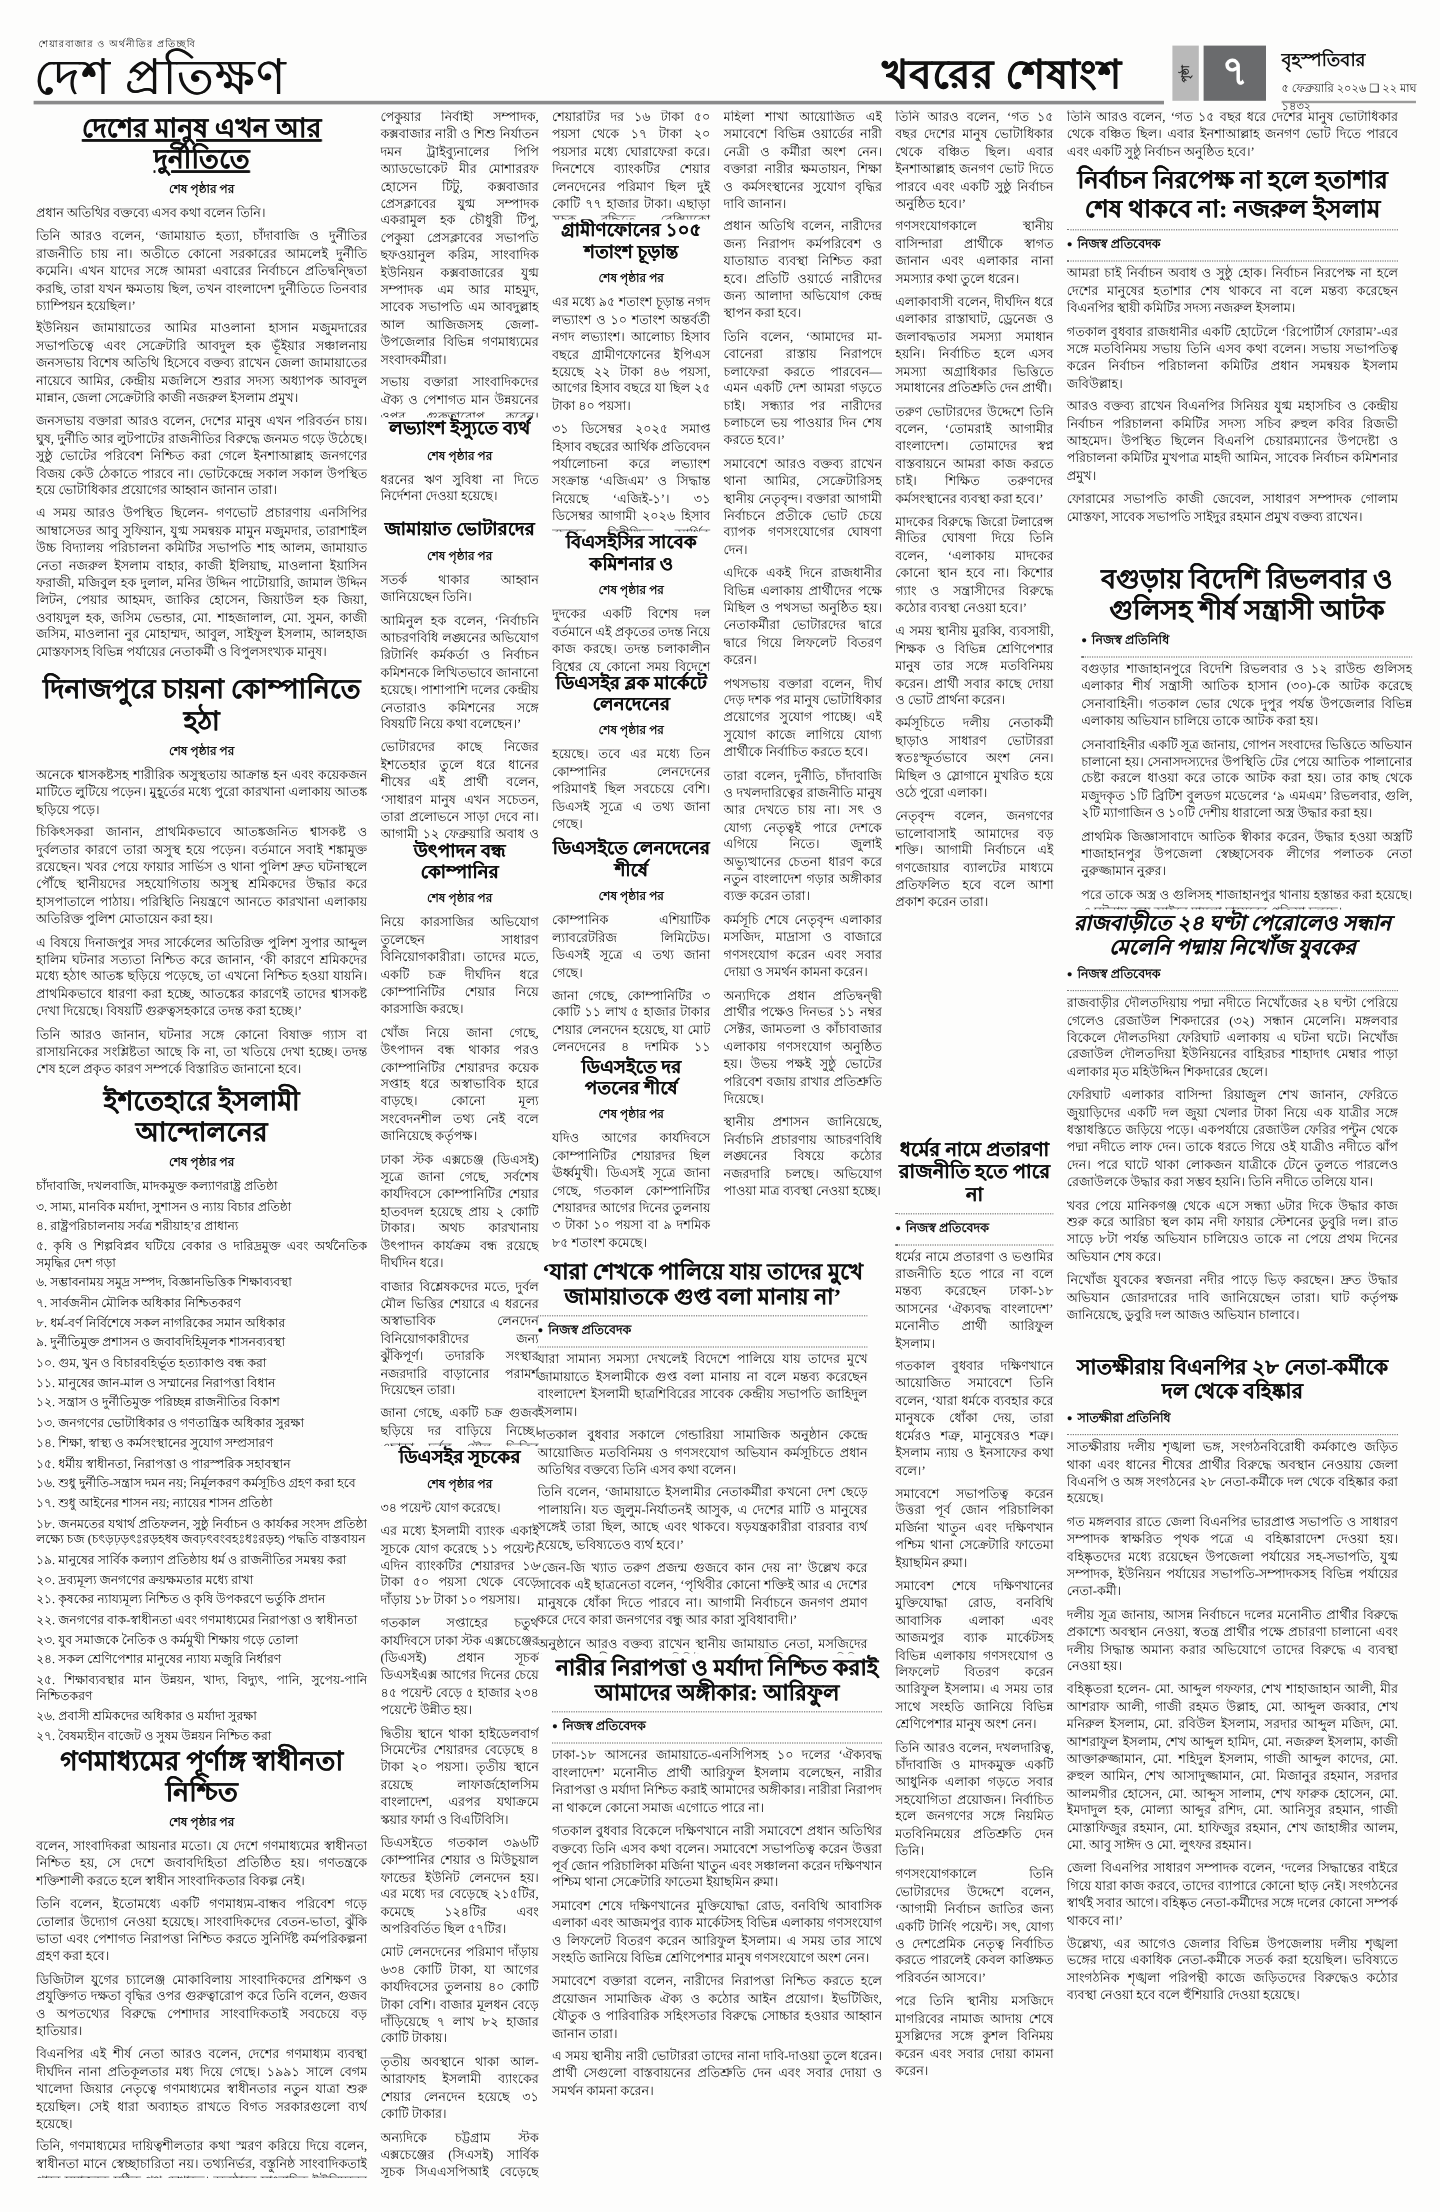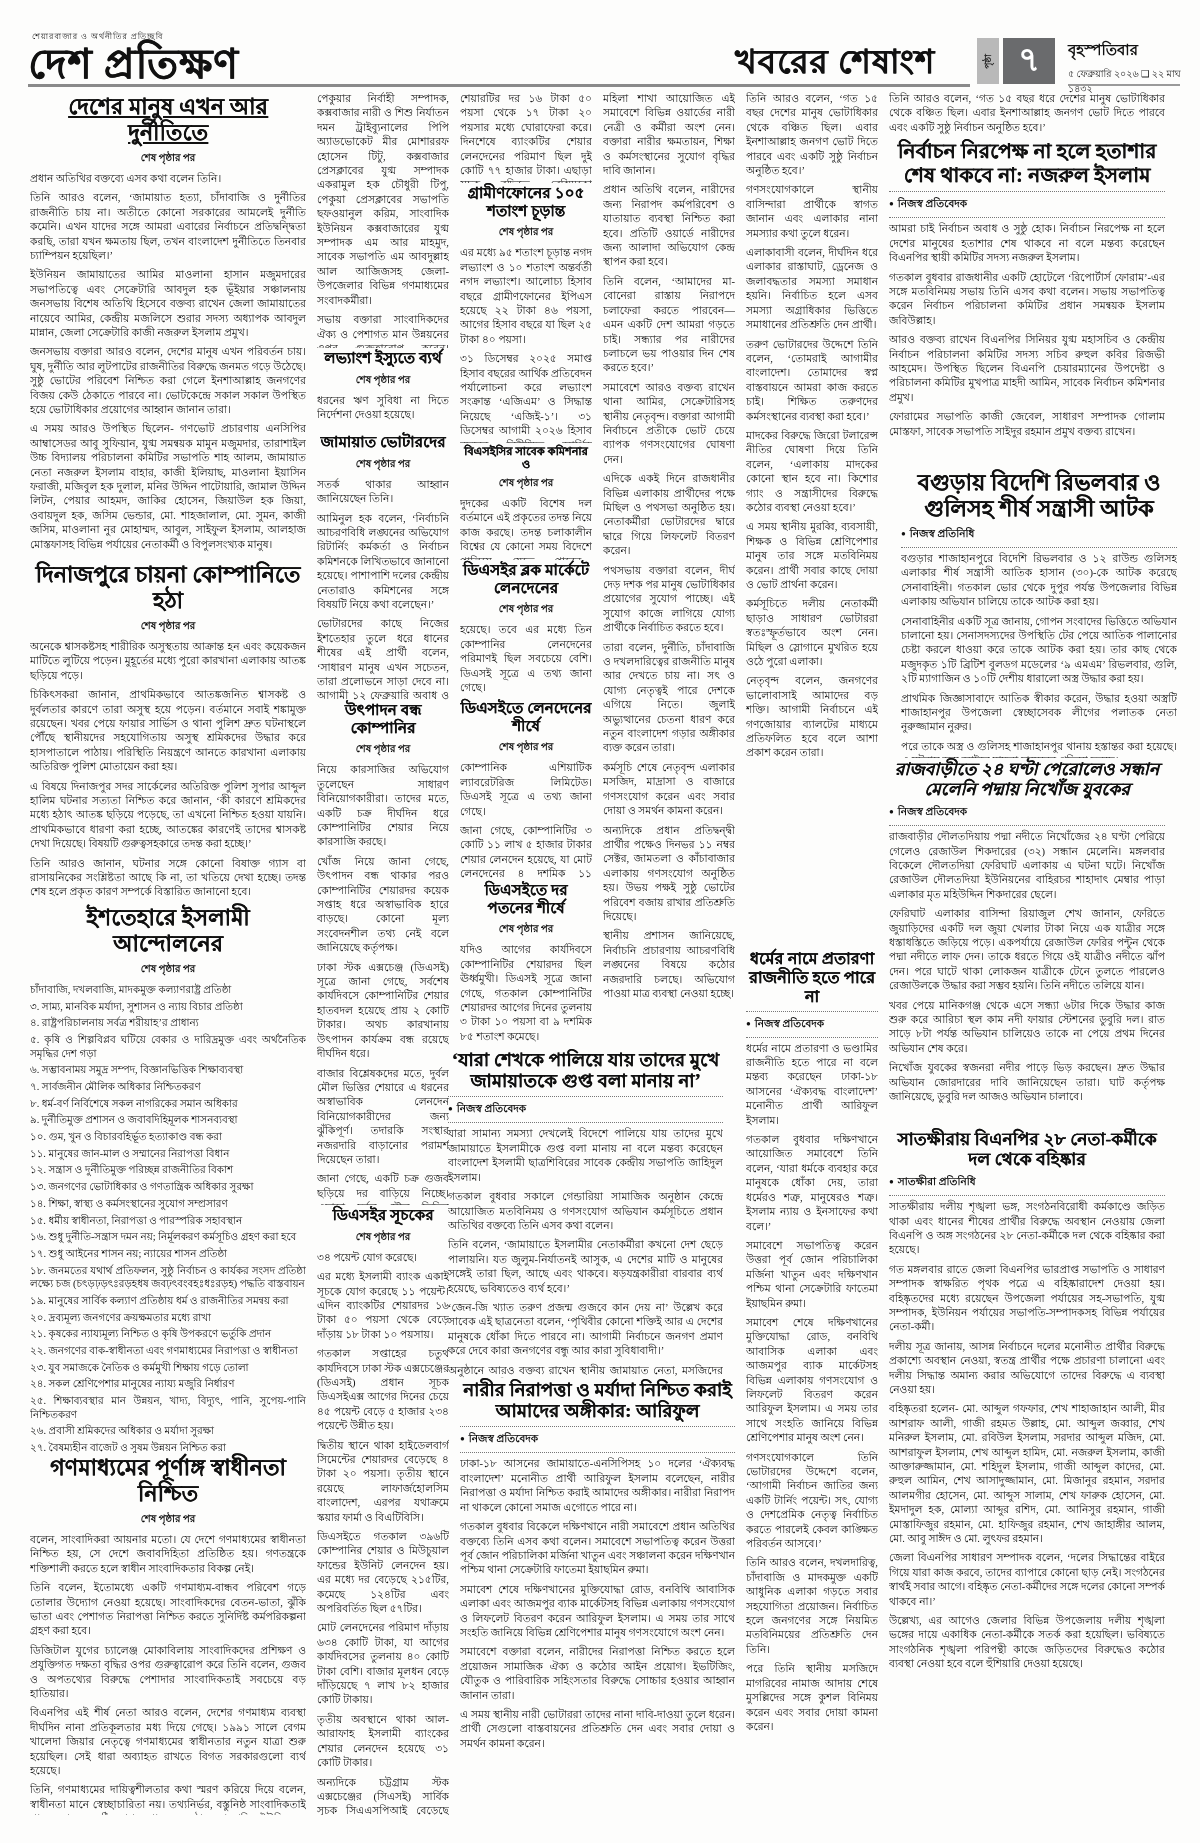--- a/index.html
+++ b/index.html
@@ -2,21 +2,21 @@
 <html><head>
 <meta charset="utf-8">
 <style>
   html,body{margin:0;padding:0;}
   body{width:1200px;height:1843px;background:#fdfdfc;position:relative;
        font-family:"Liberation Serif","DejaVu Serif",serif;color:#111;}
   #paper{position:absolute;inset:0;}
   
   .masthead{position:absolute;left:28px;top:30px;width:330px;}
   .tagline{font-size:8px;letter-spacing:1px;color:#222;margin-left:4px;}
-  .logo{font-size:41px;font-weight:bold;line-height:1.05;letter-spacing:1px;
+  .logo{font-size:41px;font-weight:normal;line-height:1.05;letter-spacing:1px;
         text-shadow:0.6px 0 #111;}
   .sectitle{position:absolute;left:700px;top:36px;width:270px;text-align:center;
         font-size:33px;font-weight:bold;letter-spacing:1px;text-shadow:0.5px 0 #111;}
   .pgvert{position:absolute;left:977px;top:38px;width:22px;height:46px;background:#b9b9b9;
         display:flex;align-items:center;justify-content:center;overflow:hidden;}
   .pgvert span{transform:rotate(-90deg);font-size:9px;font-weight:bold;color:#222;white-space:nowrap;}
   .pgnum{position:absolute;left:1003px;top:38px;width:52px;height:46px;background:#6a6b6d;
         color:#fff;display:flex;align-items:center;justify-content:center;
         font-size:34px;font-weight:bold;}
   .dateblk{position:absolute;left:1068px;top:38px;width:120px;}
@@ -152,21 +152,21 @@
       <div class="region" style="left: 460px; top: 92px; width: 132px; height: 91px;">
         <div class="p">শেয়ারটির দর ১৬ টাকা ৫০ পয়সা থেকে ১৭ টাকা ২০ পয়সার মধ্যে ঘোরাফেরা করে। দিনশেষে ব্যাংকটির শেয়ার লেনদেনের পরিমাণ ছিল দুই কোটি ৭৭ হাজার টাকা। এছাড়া সূচক বৃদ্ধিতে বেক্সিমকো ফার্মাসিউটিক্যালস ৩ পয়েন্ট, লাফার্জহোলসিম ২ পয়েন্ট ও অলিম্পিক ইন্ডাস্ট্রিজ প্রায় ১ পয়েন্ট যোগ করেছে।</div>
       </div>
       <div class="region" style="left: 460px; top: 183px; width: 132px; height: 260px;">
         <div class="h" style="font-size: 15px;">গ্রামীণফোনের ১০৫ শতাংশ চূড়ান্ত</div>
         <div class="sub">শেষ পৃষ্ঠার পর</div>
         <div class="p">এর মধ্যে ৯৫ শতাংশ চূড়ান্ত নগদ লভ্যাংশ ও ১০ শতাংশ অন্তর্বর্তী নগদ লভ্যাংশ। আলোচ্য হিসাব বছরে গ্রামীণফোনের ইপিএস হয়েছে ২২ টাকা ৪৬ পয়সা, আগের হিসাব বছরে যা ছিল ২৫ টাকা ৪০ পয়সা।</div>
         <div class="p">৩১ ডিসেম্বর ২০২৫ সমাপ্ত হিসাব বছরের আর্থিক প্রতিবেদন পর্যালোচনা করে লভ্যাংশ সংক্রান্ত ‘এজিএম’ ও সিদ্ধান্ত নিয়েছে ‘এজিই-১’। ৩১ ডিসেম্বর আগামী ২০২৬ হিসাব বছরের নিরীক্ষিত আর্থিক প্রতিবেদন অনুমোদন করা হয়। এ-সংক্রান্ত রেকর্ড ডেট নির্ধারণ করা হয়েছে ৫ মার্চ।</div>
       </div>
       <div class="region" style="left: 460px; top: 443px; width: 132px; height: 117px;">
-        <div class="h" style="font-size: 11px;">বিএসইসির সাবেক কমিশনার ও</div>
+        <div class="h" style="font-size: 15px;">বিএসইসির সাবেক কমিশনার ও</div>
         <div class="sub">শেষ পৃষ্ঠার পর</div>
         <div class="p">দুদকের একটি বিশেষ দল বর্তমানে এই প্রকৃতের তদন্ত নিয়ে কাজ করছে। তদন্ত চলাকালীন বিশ্বের যে কোনো সময় বিদেশে পালিয়ে যেতে পারেন— ন্যায়বিচার নিশ্চিত করতেই তাদের দেশত্যাগে বিধিনিষেধ আরোপ করা হয়েছে।</div>
       </div>
       <div class="region" style="left: 460px; top: 560px; width: 132px; height: 138px;">
         <div class="h" style="font-size: 15px;">ডিএসইর ব্লক মার্কেটে লেনদেনের</div>
         <div class="sub">শেষ পৃষ্ঠার পর</div>
         <div class="p">হয়েছে। তবে এর মধ্যে তিন কোম্পানির লেনদেনের পরিমাণই ছিল সবচেয়ে বেশি। ডিএসই সূত্রে এ তথ্য জানা গেছে।</div>
       </div>
       <div class="region" style="left: 460px; top: 698px; width: 132px; height: 182px;">
         <div class="h" style="font-size: 15px;">ডিএসইতে লেনদেনের শীর্ষে</div>
@@ -225,22 +225,22 @@
       </div>
       <div class="region" style="left: 746px; top: 948px; width: 132px; height: 867px;">
         <div class="h" style="font-size: 16px;">ধর্মের নামে প্রতারণা রাজনীতি হতে পারে না</div>
         <div class="rule"></div>
         <div class="by"><span class="dot">●</span><span>নিজস্ব প্রতিবেদক</span></div>
         <div class="rule"></div>
         <div class="p">ধর্মের নামে প্রতারণা ও ভণ্ডামির রাজনীতি হতে পারে না বলে মন্তব্য করেছেন ঢাকা-১৮ আসনের ‘ঐক্যবদ্ধ বাংলাদেশ’ মনোনীত প্রার্থী আরিফুল ইসলাম।</div>
         <div class="p">গতকাল বুধবার দক্ষিণখানে আয়োজিত সমাবেশে তিনি বলেন, ‘যারা ধর্মকে ব্যবহার করে মানুষকে ধোঁকা দেয়, তারা ধর্মেরও শত্রু, মানুষেরও শত্রু। ইসলাম ন্যায় ও ইনসাফের কথা বলে।’</div>
         <div class="p">সমাবেশে সভাপতিত্ব করেন উত্তরা পূর্ব জোন পরিচালিকা মর্জিনা খাতুন এবং দক্ষিণখান পশ্চিম থানা সেক্রেটারি ফাতেমা ইয়াছমিন রুমা।</div>
         <div class="p">সমাবেশ শেষে দক্ষিণখানের মুক্তিযোদ্ধা রোড, বনবিথি আবাসিক এলাকা এবং আজমপুর ব্যাক মার্কেটসহ বিভিন্ন এলাকায় গণসংযোগ ও লিফলেট বিতরণ করেন আরিফুল ইসলাম। এ সময় তার সাথে সংহতি জানিয়ে বিভিন্ন শ্রেণিপেশার মানুষ অংশ নেন।</div>
+        <div class="p">তিনি আরও বলেন, দখলদারিত্ব, চাঁদাবাজি ও মাদকমুক্ত একটি আধুনিক এলাকা গড়তে সবার সহযোগিতা প্রয়োজন। নির্বাচিত হলে জনগণের সঙ্গে নিয়মিত মতবিনিময়ের প্রতিশ্রুতি দেন তিনি।</div>
         <div class="p">গণসংযোগকালে তিনি ভোটারদের উদ্দেশে বলেন, ‘আগামী নির্বাচন জাতির জন্য একটি টার্নিং পয়েন্ট। সৎ, যোগ্য ও দেশপ্রেমিক নেতৃত্ব নির্বাচিত করতে পারলেই কেবল কাঙ্ক্ষিত পরিবর্তন আসবে।’</div>
-        <div class="p">তিনি আরও বলেন, দখলদারিত্ব, চাঁদাবাজি ও মাদকমুক্ত একটি আধুনিক এলাকা গড়তে সবার সহযোগিতা প্রয়োজন। নির্বাচিত হলে জনগণের সঙ্গে নিয়মিত মতবিনিময়ের প্রতিশ্রুতি দেন তিনি।</div>
         <div class="p">পরে তিনি স্থানীয় মসজিদে মাগরিবের নামাজ আদায় শেষে মুসল্লিদের সঙ্গে কুশল বিনিময় করেন এবং সবার দোয়া কামনা করেন।</div>
       </div>
       <div class="region" style="left: 889px; top: 92px; width: 276px; height: 376px;">
         <div class="p">তিনি আরও বলেন, ‘গত ১৫ বছর ধরে দেশের মানুষ ভোটাধিকার থেকে বঞ্চিত ছিল। এবার ইনশাআল্লাহ জনগণ ভোট দিতে পারবে এবং একটি সুষ্ঠু নির্বাচন অনুষ্ঠিত হবে।’</div>
         <div class="h" style="font-size: 20px;">নির্বাচন নিরপেক্ষ না হলে হতাশার শেষ থাকবে না: নজরুল ইসলাম</div>
         <div class="rule"></div>
         <div class="by"><span class="dot">●</span><span>নিজস্ব প্রতিবেদক</span></div>
         <div class="rule"></div>
         <div class="p">আমরা চাই নির্বাচন অবাধ ও সুষ্ঠু হোক। নির্বাচন নিরপেক্ষ না হলে দেশের মানুষের হতাশার শেষ থাকবে না বলে মন্তব্য করেছেন বিএনপির স্থায়ী কমিটির সদস্য নজরুল ইসলাম।</div>
         <div class="p">গতকাল বুধবার রাজধানীর একটি হোটেলে ‘রিপোর্টার্স ফোরাম’-এর সঙ্গে মতবিনিময় সভায় তিনি এসব কথা বলেন। সভায় সভাপতিত্ব করেন নির্বাচন পরিচালনা কমিটির প্রধান সমন্বয়ক ইসলাম জবিউল্লাহ।</div>

